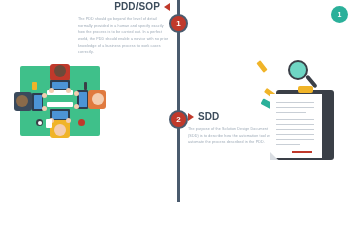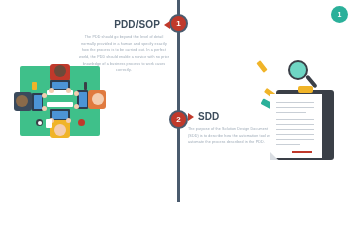--- a/index.html
+++ b/index.html
@@ -40,22 +40,22 @@
     color:#ffffff;font-size:8px;font-weight:bold;
     line-height:1;
   }
   .marker-1{top:14px;}
   .marker-2{top:110px;}
 
   
   .step{position:absolute;}
 
   .step-left{
-    left:78px;top:18px;width:92px;
-    text-align:center;
+    left:78px;top:0;width:92px;
+    text-align:left;
   }
   .step-right{
     left:188px;top:110px;width:92px;
     text-align:left;
   }
 
   .step-title-row{
     display:flex;align-items:center;gap:4px;
     height:13px;
   }

